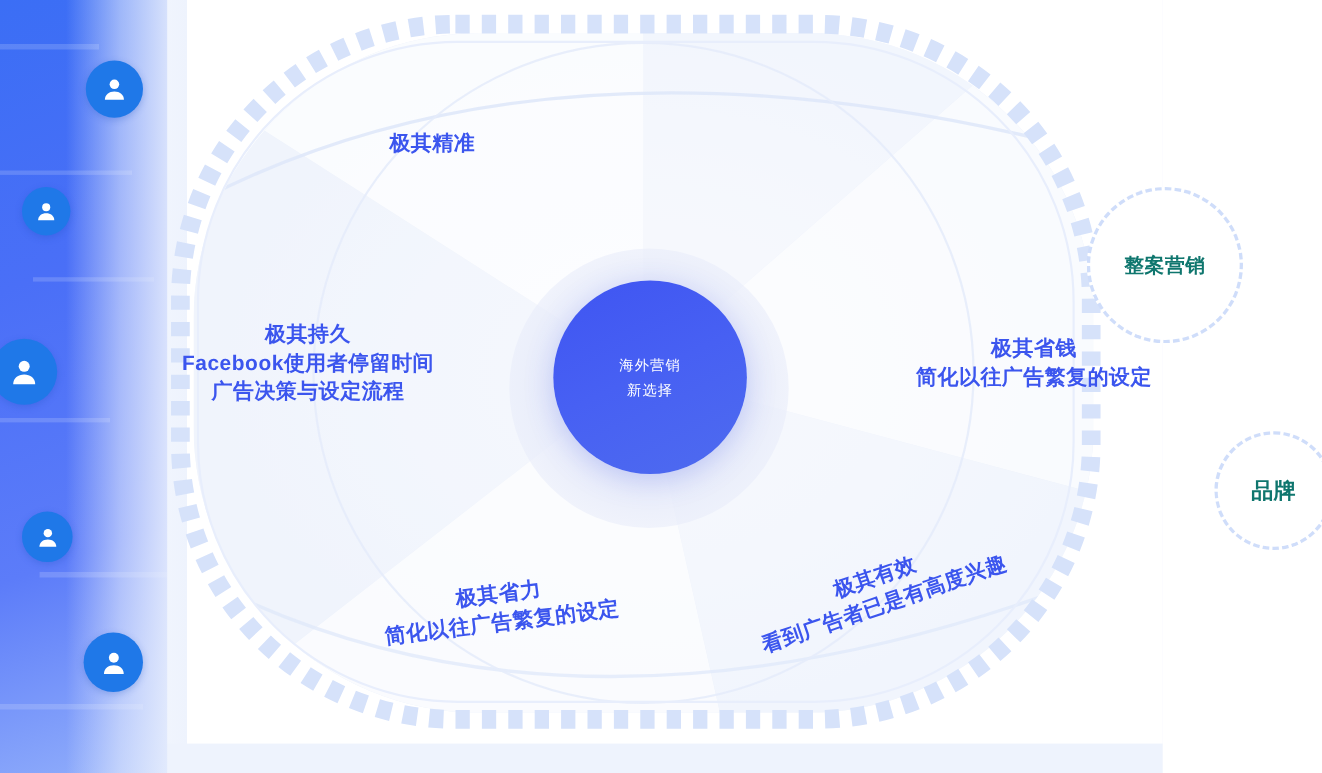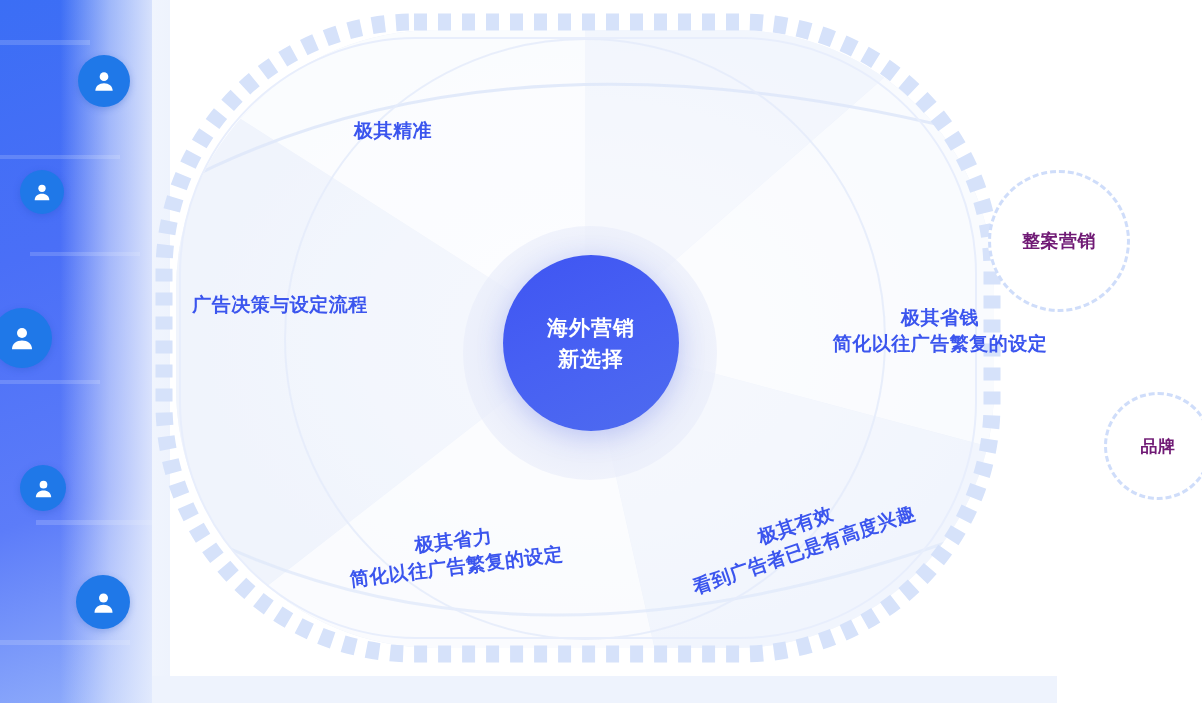--- a/index.html
+++ b/index.html
@@ -92,22 +92,22 @@
     background: linear-gradient(155deg, #3f55f2 0%, #4760f3 48%, #4e6bef 100%);
     display: flex;
     flex-direction: column;
     align-items: center;
     justify-content: center;
     gap: 10px;
     box-shadow: 0 6px 26px rgba(60,86,230,0.26);
   }
   .center-line {
     color: #ffffff;
-    font-size: 21px;
-    font-weight: 700;
+    font-size: 13px;
+    font-weight: 400;
     letter-spacing: 1px;
     line-height: 1;
   }
 
   
   .seg-label {
     position: absolute;
     color: #3b55ee;
     text-align: center;
     line-height: 1.38;
@@ -135,34 +135,34 @@
   .dash-circle {
     position: absolute;
     border-radius: 50%;
     border: 3px dashed #cfddfa;
     background: #ffffff;
     display: flex;
     align-items: center;
     justify-content: center;
   }
   .dash-circle span {
-    color: #701a75;
+    color: #0f766e;
     font-weight: 700;
     letter-spacing: 0.5px;
   }
   #sat-full {
     left: 988px; top: 170px;
     width: 136px; height: 136px;
   }
   #sat-full span { font-size: 18px; }
   #sat-brand {
     left: 1104px; top: 392px;
     width: 102px; height: 102px;
   }
-  #sat-brand span { font-size: 17px; }
+  #sat-brand span { font-size: 20px; }
 </style>
 </head>
 <body>
 
 <div id="stage">
 
   <div class="bg-pale"></div>
   <div class="bg-white-card"></div>
 
   <div class="blue-slab">
@@ -270,20 +270,22 @@
     <div class="seg-title">极其有效</div>
     <div class="seg-desc">看到广告者已是有高度兴趣</div>
   </div>
 
   <div class="seg-label" id="label-effort">
     <div class="seg-title">极其省力</div>
     <div class="seg-desc">简化以往广告繁复的设定</div>
   </div>
 
   <div class="seg-label" id="label-lasting">
+    <div class="seg-title">极其持久</div>
+    <div class="seg-desc">Facebook使用者停留时间</div>
     <div class="seg-desc">广告决策与设定流程</div>
   </div>
 
   <div class="dash-circle" id="sat-full">
     <span>整案营销</span>
   </div>
   <div class="dash-circle" id="sat-brand">
     <span>品牌</span>
   </div>
 

